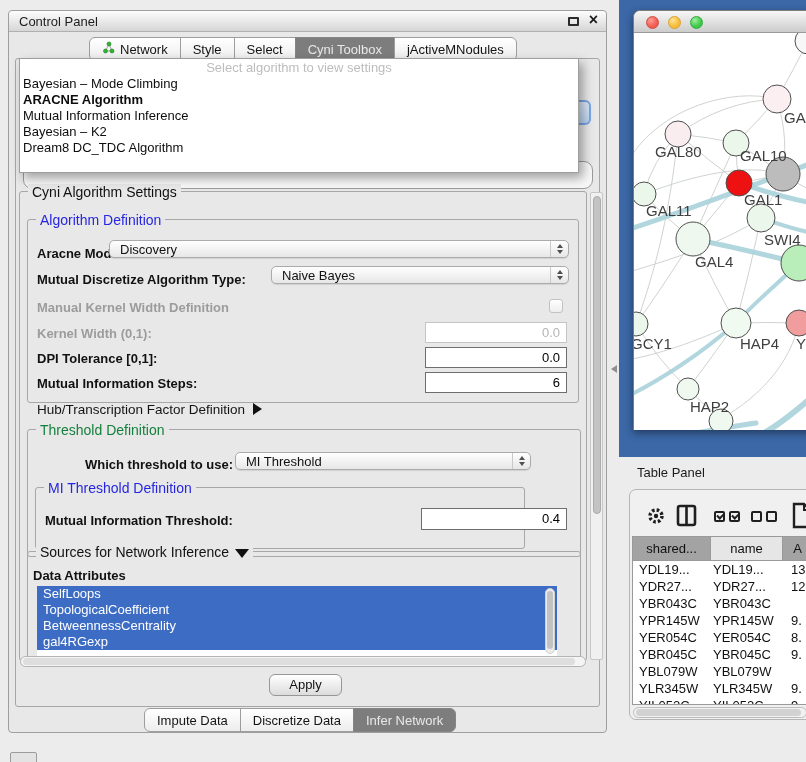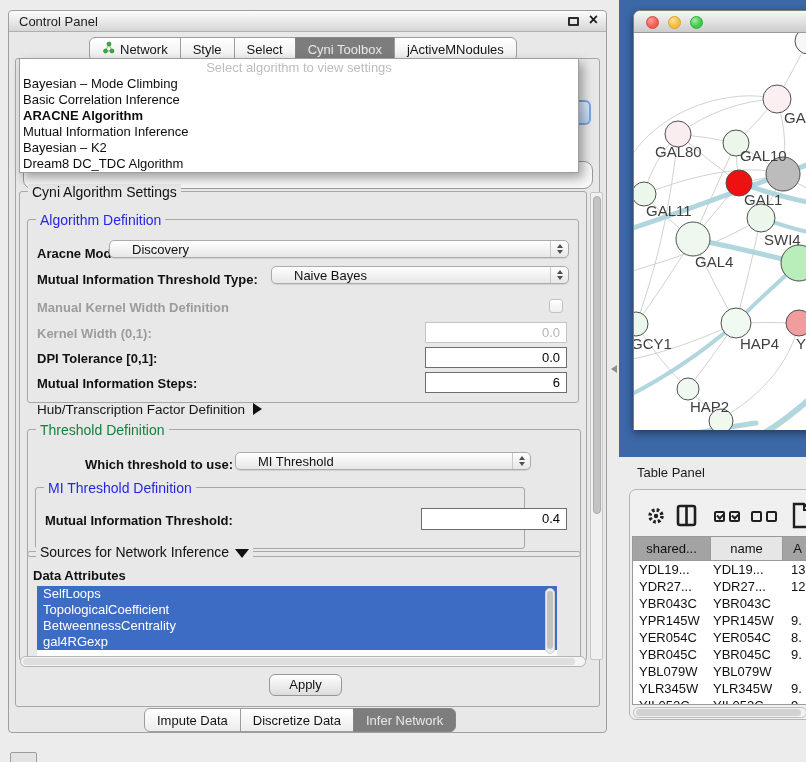--- a/index.html
+++ b/index.html
@@ -51,21 +51,21 @@
   .gtitle { position:absolute; top:-8px; left:8px; background:#e8e8e8; padding:0 4px;
         font-size:14px; color:#111; white-space:nowrap; }
   .gtitle.blue { color:#2626e0; }
   .gtitle.green { color:#15803d; }
 
   .lbl { position:absolute; font-size:13px; font-weight:bold; color:#111; white-space:nowrap; }
   .lbl.dis { color:#9c9c9c; }
 
   .combo { position:absolute; height:18px; border:1px solid #ababab; border-radius:5px;
         background:linear-gradient(#ffffff,#e7e7e7); display:flex; align-items:center;
-        font-size:13px; color:#111; padding-left:22px; box-shadow:0 1px 1px rgba(0,0,0,0.10); }
+        font-size:13px; color:#111; padding-left:10px; box-shadow:0 1px 1px rgba(0,0,0,0.10); }
   .combo .arr { margin-left:auto; width:18px; align-self:stretch; border-left:1px solid #c9c9c9;
         display:flex; flex-direction:column; align-items:center; justify-content:center; gap:2px; }
   .arr i { width:0; height:0; border-left:3.5px solid transparent; border-right:3.5px solid transparent; }
   .arr .up { border-bottom:4px solid #4f4f4f; }
   .arr .dn { border-top:4px solid #4f4f4f; }
 
   .tfield { position:absolute; height:21px; background:#fff; border:1px solid #6e6e6e;
         font-size:13px; color:#000; text-align:right; padding:2px 6px; }
   .tfield.dis { border:1px solid #c5c5c5; color:#b5b5b5; }
   .cbx { position:absolute; width:14px; height:14px; border:1px solid #c2c2c2; border-radius:3px;
@@ -178,21 +178,20 @@
 
     <div class="content-box"></div>
 
     <div class="gal-frag"></div>
     <div class="combo-frag"></div>
 
     <div class="dropdown">
       <div class="dd-ph">Select algorithm to view settings</div>
       <div id="algo-items">
           <div class="dd-item">Bayesian – Mode Climbing</div>
-          <div class="dd-item">Basic Correlation Inference</div>
           <div class="dd-item sel">ARACNE Algorithm</div>
           <div class="dd-item">Mutual Information Inference</div>
           <div class="dd-item">Bayesian – K2</div>
           <div class="dd-item">Dream8 DC_TDC Algorithm</div>
         </div>
     </div>
 
     <div class="gbox" style="left:10px; top:180px; width:568px; height:470px;">
       <span class="gtitle">Cyni Algorithm Settings</span>
     </div>
@@ -206,21 +205,21 @@
 
     <span class="lbl" style="left:28px; top:235px;">Aracne Mode:</span>
     <div class="combo" style="left:100px; top:229px; width:460px;">
       <span>Discovery</span>
       <span class="arr">
           <i class="up"></i>
           <i class="dn"></i>
         </span>
     </div>
 
-    <span class="lbl" style="left:28px; top:261px;">Mutual Information Threshold Type:</span>
+    <span class="lbl" style="left:28px; top:261px;">Mutual Discretize Algorithm Type:</span>
     <div class="combo" style="left:262px; top:255px; width:298px;">
       <span>Naive Bayes</span>
       <span class="arr">
           <i class="up"></i>
           <i class="dn"></i>
         </span>
     </div>
 
     <span class="lbl dis" style="left:28px; top:289px;">Manual Kernel Width Definition</span>
     <span class="cbx" style="left:540px; top:288px;"></span>

